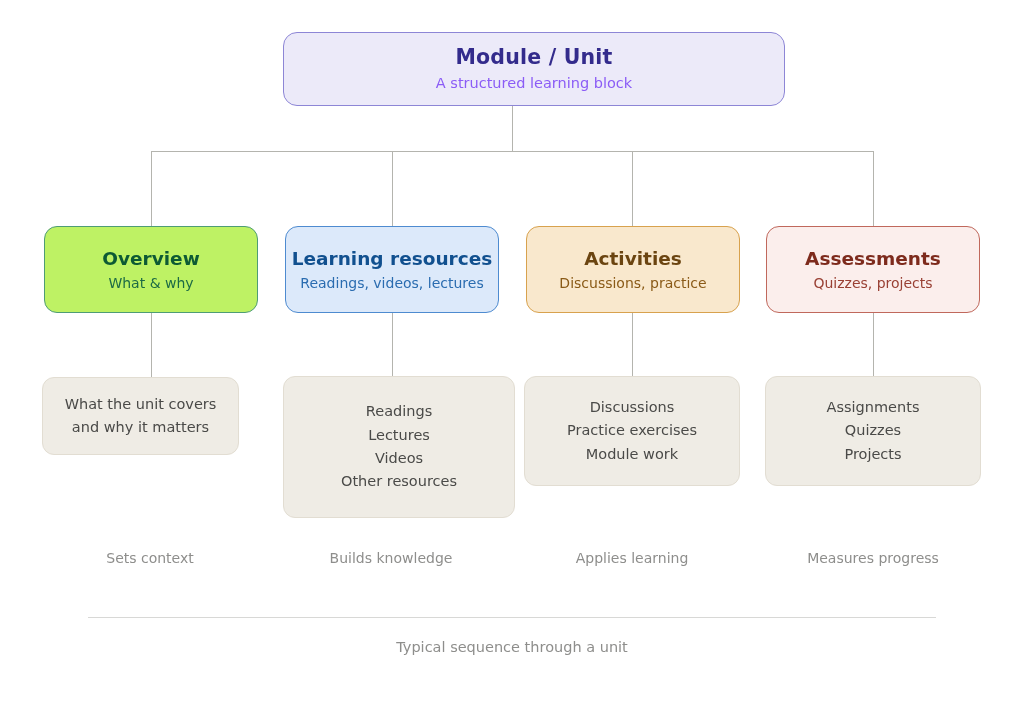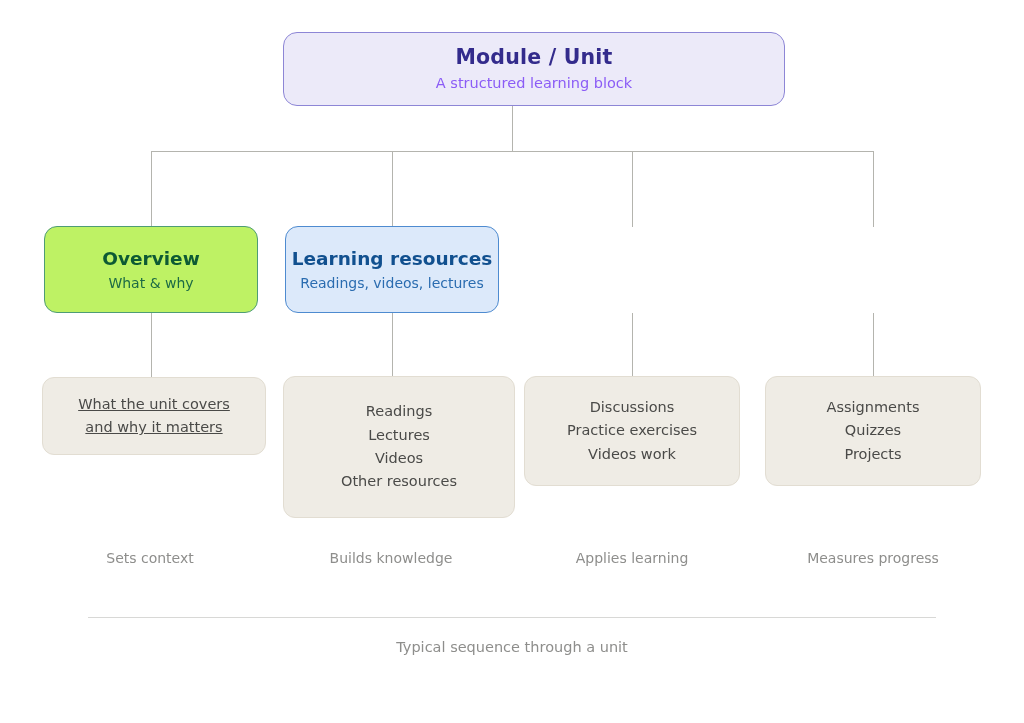--- a/index.html
+++ b/index.html
@@ -100,21 +100,21 @@
     background: #efece5;
     border-color: #e2ddd2;
     border-radius: 12px;
     color: #4a4a48;
     font-size: 14.5px;
     line-height: 1.62;
     justify-content: center;
   }
   .detail .line { display: block; white-space: nowrap; }
 
-  #detail-0 { left: 42px;  top: 377px; width: 224px; height: 78px; text-decoration: underline; }
+  #detail-0 { left: 42px;  top: 377px; width: 197px; height: 78px; }
   #detail-1 { left: 283px; top: 376px; width: 232px; height: 142px; }
   #detail-2 { left: 524px; top: 376px; width: 216px; height: 110px; }
   #detail-3 { left: 765px; top: 376px; width: 216px; height: 110px; }
 
   
   .caption {
     position: absolute;
     top: 550px;
     width: 216px;
     text-align: center;
@@ -171,38 +171,46 @@
   <div class="node cat" id="cat-0">
     <span class="title">Overview</span>
     <span class="subtitle">What &amp; why</span>
   </div>
 
   <div class="node cat" id="cat-1">
     <span class="title">Learning resources</span>
     <span class="subtitle">Readings, videos, lectures</span>
   </div>
 
-
+  <div class="node cat" id="cat-2">
+    <span class="title">Activities</span>
+    <span class="subtitle">Discussions, practice</span>
+  </div>
+
+  <div class="node cat" id="cat-3">
+    <span class="title">Assessments</span>
+    <span class="subtitle">Quizzes, projects</span>
+  </div>
 
   <div class="node detail" id="detail-0">
     <span class="line">What the unit covers</span>
     <span class="line">and why it matters</span>
   </div>
 
   <div class="node detail" id="detail-1">
     <span class="line">Readings</span>
     <span class="line">Lectures</span>
     <span class="line">Videos</span>
     <span class="line">Other resources</span>
   </div>
 
   <div class="node detail" id="detail-2">
     <span class="line">Discussions</span>
     <span class="line">Practice exercises</span>
-    <span class="line">Videos work</span>
+    <span class="line">Module work</span>
   </div>
 
   <div class="node detail" id="detail-3">
     <span class="line">Assignments</span>
     <span class="line">Quizzes</span>
     <span class="line">Projects</span>
   </div>
 
   <div class="caption" id="caption-0">Sets context</div>
   <div class="caption" id="caption-1">Builds knowledge</div>

